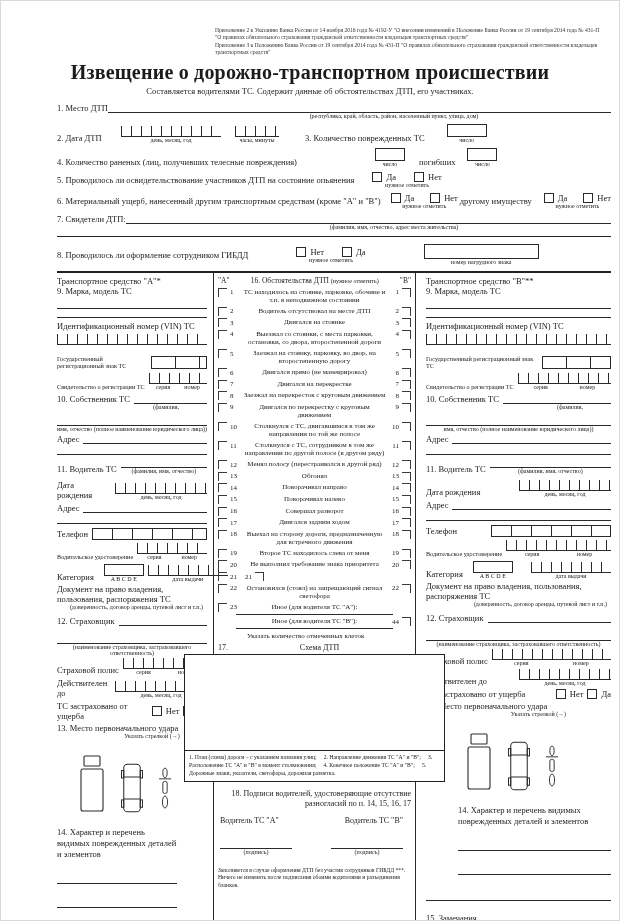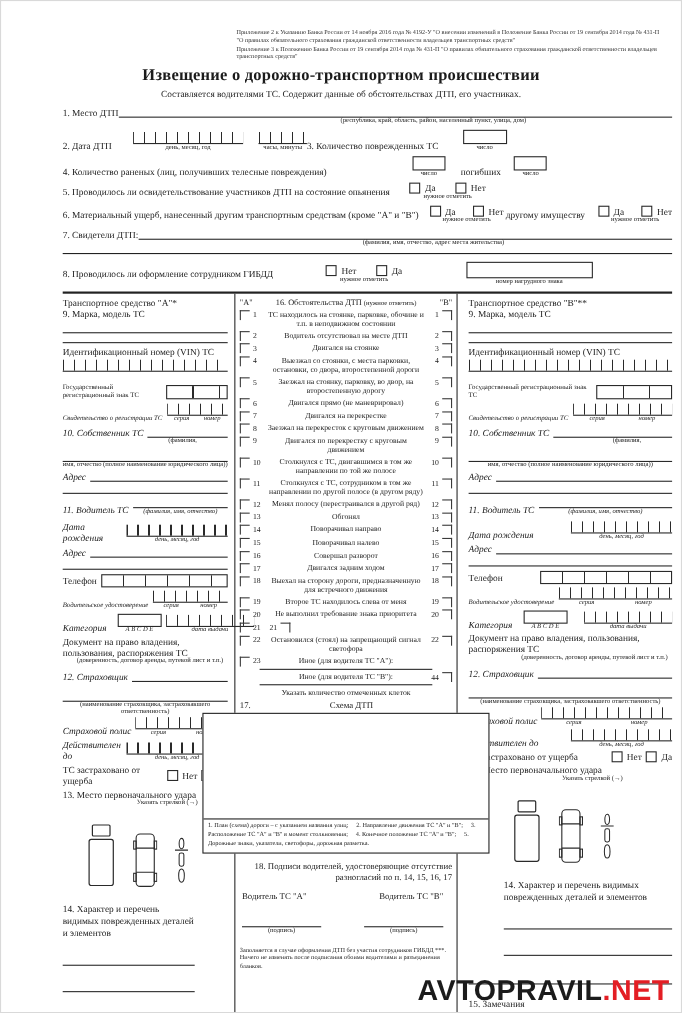--- a/index.html
+++ b/index.html
@@ -1,21 +1,21 @@
 <!DOCTYPE html>
 <html><head>
 <meta charset="utf-8">
 <style>
   * { margin:0; padding:0; box-sizing:border-box; }
   body { background:#fff; }
   .page { width:620px; height:921px; background:#fff; border:1px solid #d9d9d9;
           font-family:"Liberation Serif", serif; color:#1b1b1b; position:relative; overflow:hidden; }
   
   .legal { margin:26px 10px 0 214px; font-size:5.6px; line-height:1.3; color:#333; }
-  .title { text-align:center; font-size:15px; font-weight:bold; margin-top:5px; letter-spacing:.2px; }
+  .title { text-align:center; font-size:20px; font-weight:bold; margin-top:5px; letter-spacing:.2px; }
   .subtitle { text-align:center; font-size:8.5px; margin-top:2px; }
   
   .lbl { font-size:8.5px; }
   .tiny { font-size:6.2px; }
   .cap { font-size:6px; color:#222; }
   .tc { text-align:center; } .tr { text-align:right; }
   .fill { border-bottom:1px solid #2a2a2a; height:10px; }
   .flex1 { flex:1; }
   .cells { display:inline-block; height:11px; border-bottom:1px solid #2a2a2a;
            background:repeating-linear-gradient(to right,#2a2a2a 0 1px,transparent 1px 10px); }
@@ -32,39 +32,39 @@
   .trowc { display:flex; align-items:center; margin-top:5px; }
   .wide-hr { border-top:1.5px solid #222; margin:6px 0 0; }
   
   .columns { display:flex; margin:6px 8px 0 56px; border-top:2px solid #222; align-items:stretch; }
   .colA { width:156px; padding:3px 6px 0 0; }
   .colB { width:196px; padding:3px 0 0 10px; }
   .colM { width:204px; border-left:1px solid #2a2a2a; border-right:1px solid #2a2a2a;
           padding:3px 4px 0; display:flex; flex-direction:column; font-size:7px; }
   .vtitle { font-size:8.5px; }
   .colhr { border-top:1px solid #2a2a2a; }
-  .vrow { display:flex; align-items:flex-end; gap:4px;font-style:italic; }
+  .vrow { display:flex; align-items:flex-end; gap:4px; }
   .vrowc { display:flex; align-items:center; gap:4px; }
   .writeline { border-bottom:1px solid #2a2a2a; height:13px; }
   .mt2{margin-top:2px}.mt3{margin-top:3px}.mt4{margin-top:4px}.mt6{margin-top:6px}
   .mt8{margin-top:8px}.mt10{margin-top:10px}.mt14{margin-top:14px}
   .mla { margin-left:auto; }
   
   .circ-head { display:flex; align-items:flex-start; font-size:7.5px; }
   .circ-head .flex1 { text-align:center; }
   .crow { display:flex; align-items:flex-start; margin-top:2.6px; }
   .cside { width:23px; flex:none; display:flex; align-items:center; gap:3px; }
   .cside.r { justify-content:flex-end; }
   .cnum { font-size:7px; }
   .ctext { flex:1; text-align:center; font-size:7px; line-height:1.18; padding:0 1px; }
   .mk { width:9px; height:9px; border:1px solid #3a3a3a; flex:none; }
   .cside.l .mk { border-right:0; } .cside.r .mk { border-left:0; }
   .crow:nth-child(even) .mk { border-top:0; } .crow:nth-child(odd) .mk { border-bottom:0; }
   .midhr { border-top:1px solid #2a2a2a; margin:2px 18px 0; }
-  .count-note { text-align:center; font-size:7px; width:70%; margin:3px auto 0; line-height:1.2; }
+  .count-note { text-align:left; font-size:7px; width:70%; margin:3px auto 0; line-height:1.2; }
   .scheme-title-row { display:flex; font-size:8px; margin-top:2px; }
   .scheme-title-row .flex1 { text-align:center; }
   .scheme-box { margin:2px -34px 4px; border:1.5px solid #222; height:128px; background:#fff;
                 position:relative; z-index:5; display:flex; flex-direction:column; }
   .scheme-canvas { flex:1; }
   .scheme-legend { border-top:1px solid #222; font-size:5.7px; line-height:1.45; padding:2px 4px 3px; }
   .sig18 { font-size:8px; line-height:1.25; margin-top:3px;text-align:right; }
   .drivers { display:flex; justify-content:space-between; padding:0 8px 0 2px; margin-top:7px; font-size:8px; }
   .sigline { width:72px; }
   .signote { font-size:5.7px; line-height:1.35; margin-top:12px; }
@@ -106,21 +106,21 @@
     <div class="trow">
       <span class="lbl" style="width:56px;">2. Дата ДТП</span>
       <span class="stack" style="margin-left:8px;">
         <span class="cells w100"></span>
         <span class="cap">день, месяц, год</span>
       </span>
       <span class="stack" style="margin-left:14px;">
         <span class="cells w44"></span>
         <span class="cap">часы, минуты</span>
       </span>
-      <span class="lbl" style="">3. Количество поврежденных ТС</span>
+      <span class="lbl" style="margin-left:26px;">3. Количество поврежденных ТС</span>
       <span class="stack" style="margin-left:22px;">
         <span class="cellbox w40" style="background:none;"></span>
         <span class="cap">число</span>
       </span>
     </div>
 
     <div class="trow">
       <span class="lbl">4. Количество раненых (лиц, получивших телесные повреждения)</span>
       <span class="stack" style="margin-left:78px;">
         <span class="cellbox w30" style="background:none;"></span>
@@ -870,16 +870,13 @@
       <div class="fill pastbox" style="margin-top:14px;"></div>
       <div class="fill pastbox" style="margin-top:14px;"></div>
       <div class="fill" style="margin-top:16px;"></div>
       <div class="lbl" style="margin-top:12px;">15. Замечания</div>
       
       
       
     </div>
   </div>
 
-  <div class="logo">
-    <span>AVTOPRAVIL</span><span class="suffix">.NET</span>
-  </div>
 </div>
 
 </body></html>

